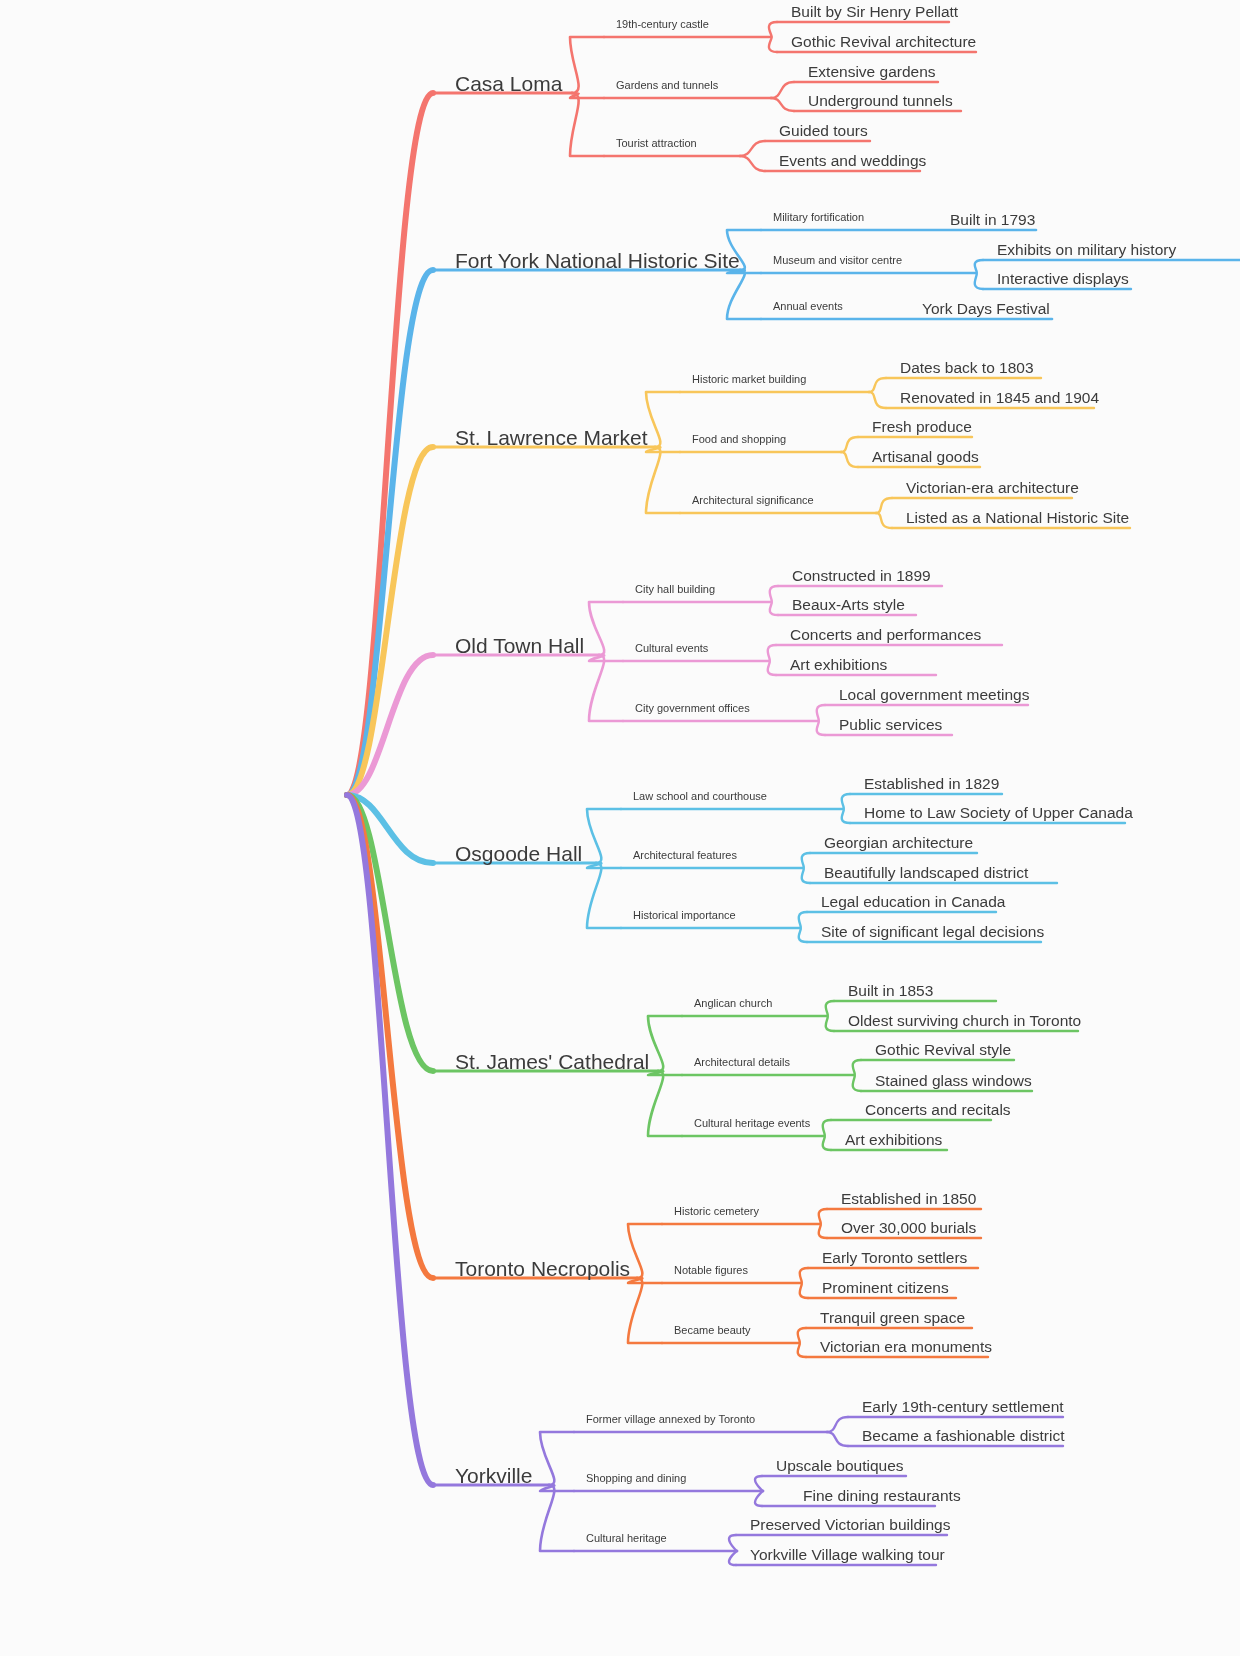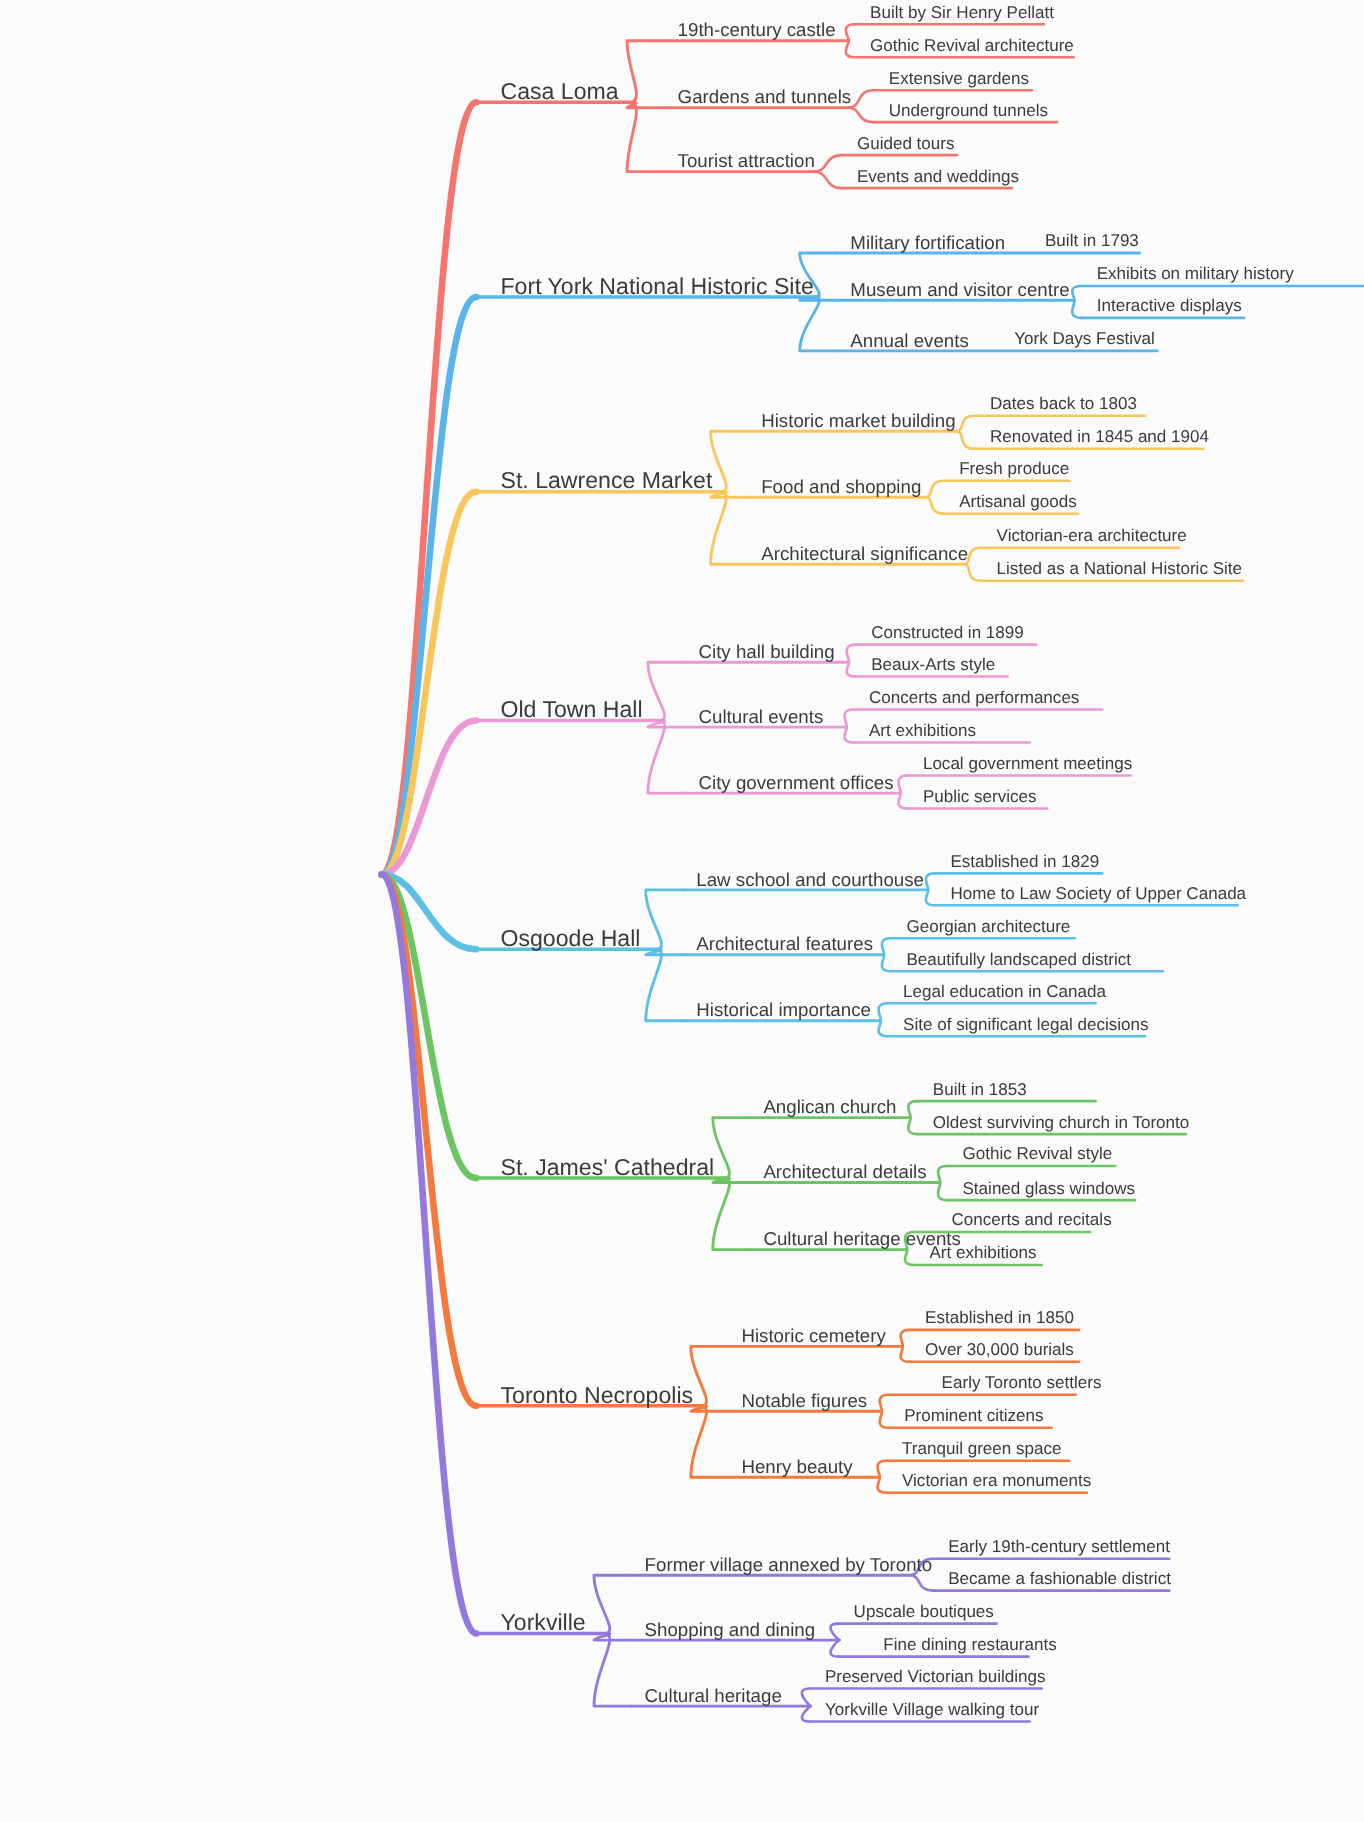--- a/index.html
+++ b/index.html
@@ -45,21 +45,21 @@
     box-sizing: border-box;
     color: #333333;
     white-space: nowrap;
   }
   .root-node-text {
     font-size: 25px;
     color: #383838;
     letter-spacing: 0.1px;
   }
   .lvl1-label { font-size: 21px; }
-  .lvl2-label { font-size: 17px; }
+  .lvl2-label { font-size: 11px; }
   .lvl3-label { font-size: 15.5px; }
 </style>
 </head>
 <body style="background: rgb(251, 251, 251);">
 
 <div id="mindmap-root">
   <svg id="mindmap-svg" viewBox="0 0 1240 1656" preserveAspectRatio="none" aria-hidden="true">
       <path d="M347,795 C383.12,795 391.72,93 433,93" fill="none" stroke="#f4756e" stroke-width="6" stroke-linecap="round" stroke-linejoin="round"></path>
       <path d="M433,93 L572,93" fill="none" stroke="#f4756e" stroke-width="3.2" stroke-linecap="round" stroke-linejoin="round"></path>
       <path d="M572,93 C588,93 570,65 570,37 L604,37" fill="none" stroke="#f4756e" stroke-width="2.6" stroke-linecap="round" stroke-linejoin="round"></path>
@@ -270,23 +270,23 @@
       <div class="node-label lvl3-label" style="left: 875px; top: 1042px;">Gothic Revival style</div>
       <div class="node-label lvl3-label" style="left: 875px; top: 1073px;">Stained glass windows</div>
       <div class="node-label lvl2-label" style="left: 694px; top: 1118px;">Cultural heritage events</div>
       <div class="node-label lvl3-label" style="left: 845px; top: 1102px; margin-left: 20px;">Concerts and recitals</div>
       <div class="node-label lvl3-label" style="left: 845px; top: 1132px;">Art exhibitions</div>
       <div class="node-label lvl1-label" style="left: 455px; top: 1258px;">Toronto Necropolis</div>
       <div class="node-label lvl2-label" style="left: 674px; top: 1206px;">Historic cemetery</div>
       <div class="node-label lvl3-label" style="left: 841px; top: 1191px;">Established in 1850</div>
       <div class="node-label lvl3-label" style="left: 841px; top: 1220px;">Over 30,000 burials</div>
       <div class="node-label lvl2-label" style="left: 674px; top: 1265px;">Notable figures</div>
-      <div class="node-label lvl3-label" style="left: 822px; top: 1250px; margin-left: 34px;">Early Toronto settlers</div>
+      <div class="node-label lvl3-label" style="left: 822px; top: 1250px;">Early Toronto settlers</div>
       <div class="node-label lvl3-label" style="left: 822px; top: 1280px;">Prominent citizens</div>
-      <div class="node-label lvl2-label" style="left: 674px; top: 1325px;">Henry beauty</div>
+      <div class="node-label lvl2-label" style="left: 674px; top: 1325px;">Became beauty</div>
       <div class="node-label lvl3-label" style="left: 820px; top: 1310px;">Tranquil green space</div>
       <div class="node-label lvl3-label" style="left: 820px; top: 1339px;">Victorian era monuments</div>
       <div class="node-label lvl1-label" style="left: 455px; top: 1465px;">Yorkville</div>
       <div class="node-label lvl2-label" style="left: 586px; top: 1414px;">Former village annexed by Toronto</div>
       <div class="node-label lvl3-label" style="left: 862px; top: 1399px;">Early 19th-century settlement</div>
       <div class="node-label lvl3-label" style="left: 862px; top: 1428px;">Became a fashionable district</div>
       <div class="node-label lvl2-label" style="left: 586px; top: 1473px;">Shopping and dining</div>
       <div class="node-label lvl3-label" style="left: 776px; top: 1458px;">Upscale boutiques</div>
       <div class="node-label lvl3-label" style="left: 776px; top: 1488px; margin-left: 27px;">Fine dining restaurants</div>
       <div class="node-label lvl2-label" style="left: 586px; top: 1533px;">Cultural heritage</div>

